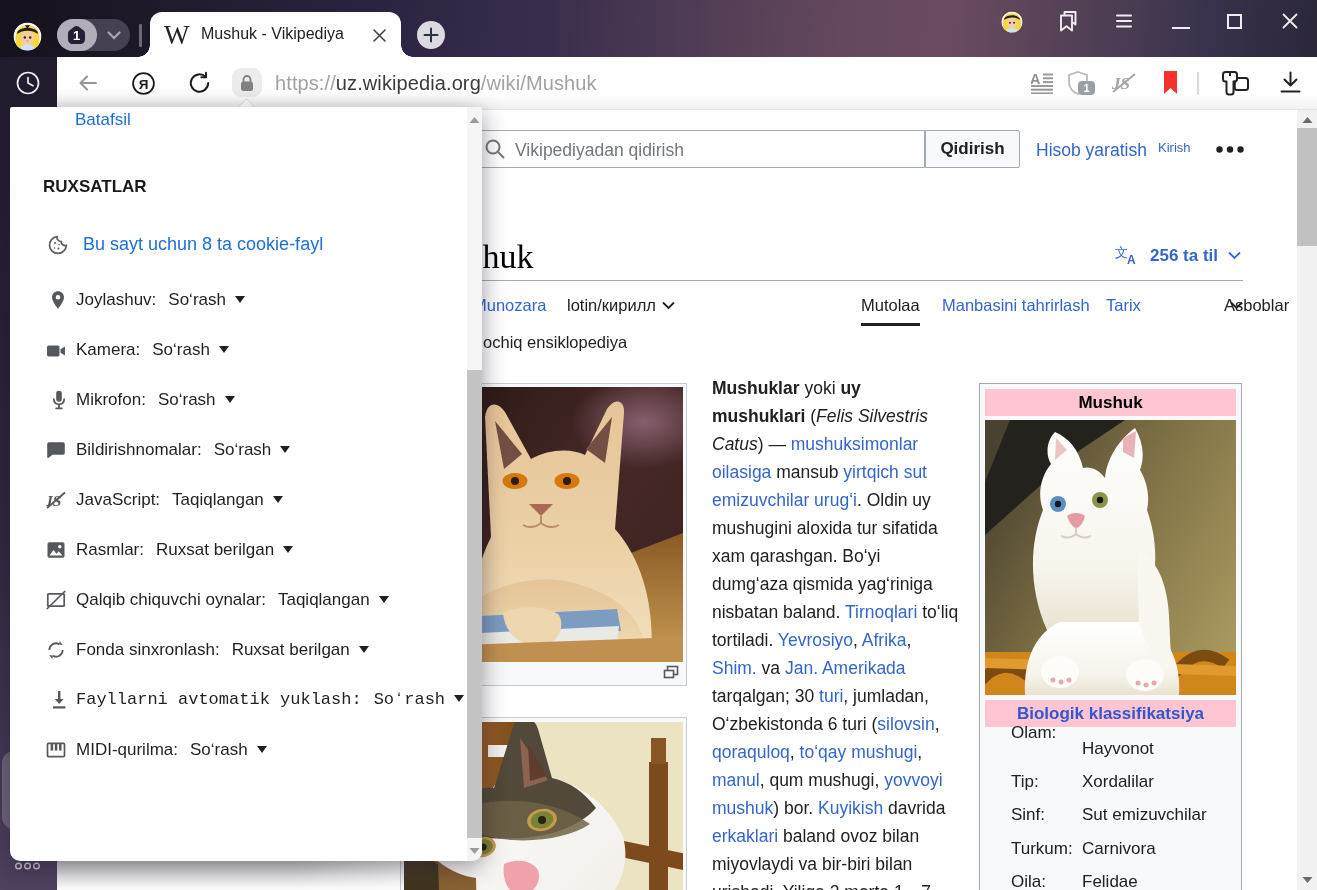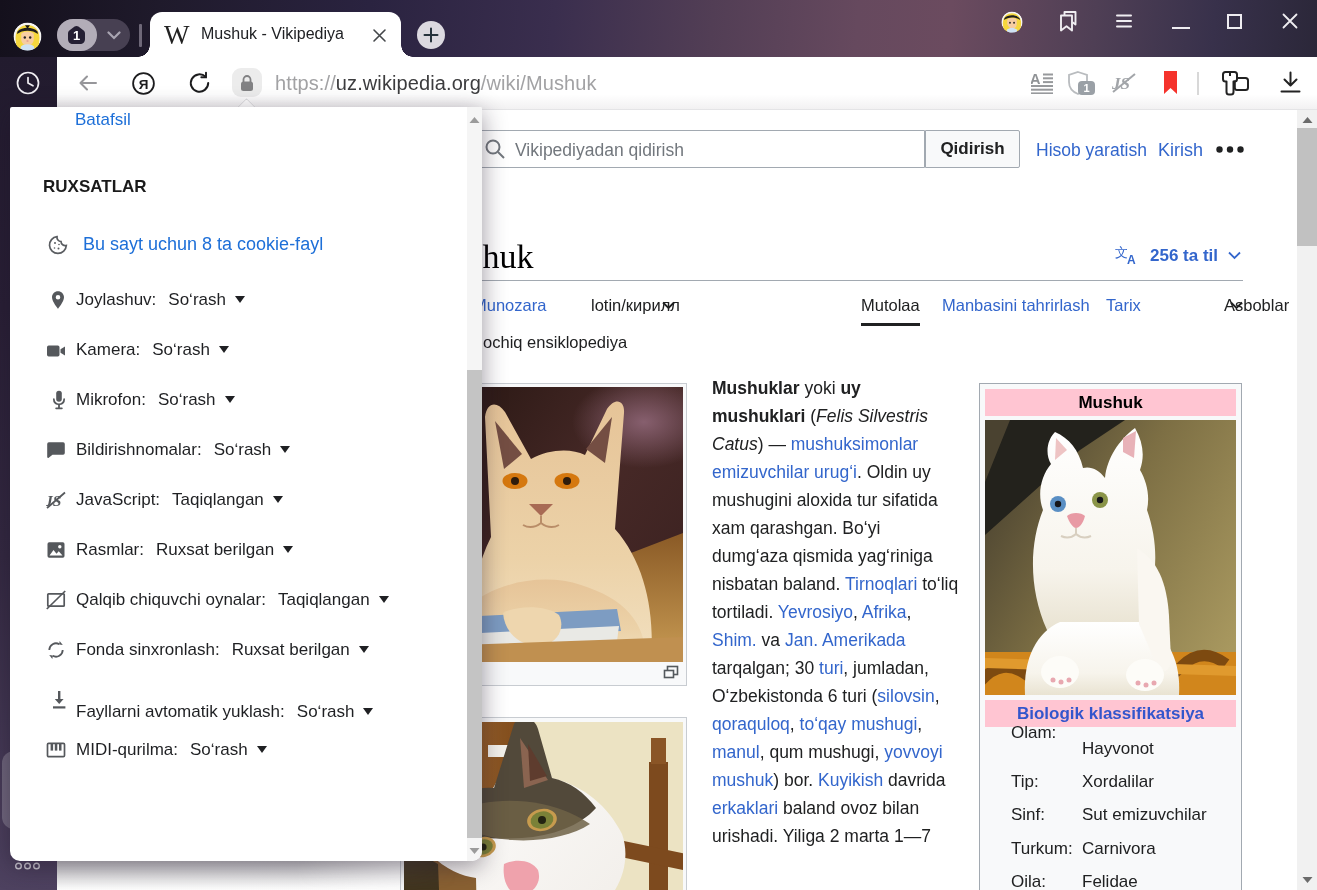--- a/index.html
+++ b/index.html
@@ -214,21 +214,21 @@
   </svg>
 
   <div class="abs" id="searchbox"></div>
   <svg class="abs" style="left:484px;top:138px;" width="22" height="22" viewBox="0 0 22 22" fill="none" stroke="#72777d" stroke-width="2">
       <circle cx="9" cy="9" r="6.5"></circle>
       <path d="M14 14L20 20"></path>
     </svg>
   <div class="abs" id="searchph">Vikipediyadan qidirish</div>
   <div class="abs" id="qbtn">Qidirish</div>
   <div class="abs" style="left:1036px;top:140px;font-size:17.5px;"><a class="wlink" href="#">Hisob yaratish</a></div>
-  <div class="abs" style="left:1158px;top:140px;font-size:18px;"><a class="wlink" href="#">Kirish</a></div>
+  <div class="abs" style="left:1158px;top:140px;font-size:13px;"><a class="wlink" href="#">Kirish</a></div>
   <svg class="abs" style="left:1216px;top:146px;" width="28" height="7" viewBox="0 0 28 7">
       <circle cx="3.5" cy="3.5" r="3.2" fill="#202122"></circle>
       <circle cx="14" cy="3.5" r="3.2" fill="#202122"></circle>
       <circle cx="24.5" cy="3.5" r="3.2" fill="#202122"></circle>
     </svg>
   <div class="abs" id="wtitle">Mushuk</div>
   <svg class="abs" style="left:1115px;top:244px;" width="25" height="22" viewBox="0 0 25 22">
     <text x="0" y="13" font-size="13" fill="#3366cc" font-family="Liberation Sans,sans-serif">文</text>
     <text x="12" y="20" font-size="12" font-weight="bold" fill="#3366cc" font-family="Liberation Sans,sans-serif">A</text>
   </svg>
@@ -237,45 +237,47 @@
       <path d="M1 1.5L6.5 7L12 1.5"></path>
     </svg>
   <div class="abs" id="titlerule"></div>
   <svg class="abs" style="left:662px;top:301px;" width="13" height="9" viewBox="0 0 13 9" fill="none" stroke="#202122" stroke-width="1.8">
       <path d="M1 1.5L6.5 7L12 1.5"></path>
     </svg>
   <svg class="abs" style="left:1230px;top:301px;" width="13" height="9" viewBox="0 0 13 9" fill="none" stroke="#202122" stroke-width="1.8">
       <path d="M1 1.5L6.5 7L12 1.5"></path>
     </svg>
   <div class="abs ptab" style="left:473px;color:#3366cc;">Munozara</div>
-  <div class="abs ptab" style="left:567px;color:#202122;margin-left:24px;">lotin/кирилл</div>
+  <div class="abs ptab" style="left:567px;color:#202122;">lotin/кирилл</div>
   <div class="abs ptab" style="left:861px;color:#202122;">Mutolaa</div>
   <div class="abs" id="mutolaaline"></div>
   <div class="abs ptab" style="left:942px;color:#3366cc;">Manbasini tahrirlash</div>
   <div class="abs ptab" style="left:1106px;color:#3366cc;">Tarix</div>
   <div class="abs ptab" style="left:1224px;color:#202122;">Asboblar</div>
   <div class="abs" id="subtitle">Vikipediya, ochiq ensiklopediya</div>
 
   <div class="abs" id="para">
       <span class="pl"><b>Mushuklar</b> yoki <b>uy</b></span>
       <span class="pl"><b>mushuklari</b> (<i>Felis Silvestris</i></span>
       <span class="pl"><i>Catus</i>) — <a class="wlink" href="#">mushuksimonlar</a></span>
+      <span class="pl"><a class="wlink" href="#">oilasiga</a> mansub <a class="wlink" href="#">yirtqich sut</a></span>
       <span class="pl"><a class="wlink" href="#">emizuvchilar urugʻi</a>. Oldin uy</span>
       <span class="pl">mushugini aloxida tur sifatida</span>
       <span class="pl">xam qarashgan. Boʻyi</span>
       <span class="pl">dumgʻaza qismida yagʻriniga</span>
       <span class="pl">nisbatan baland. <a class="wlink" href="#">Tirnoqlari</a> toʻliq</span>
       <span class="pl">tortiladi. <a class="wlink" href="#">Yevrosiyo</a>, <a class="wlink" href="#">Afrika</a>,</span>
       <span class="pl"><a class="wlink" href="#">Shim.</a> va <a class="wlink" href="#">Jan. Amerikada</a></span>
       <span class="pl">tarqalgan; 30 <a class="wlink" href="#">turi</a>, jumladan,</span>
       <span class="pl">Oʻzbekistonda 6 turi (<a class="wlink" href="#">silovsin</a>,</span>
       <span class="pl"><a class="wlink" href="#">qoraquloq</a>, <a class="wlink" href="#">toʻqay mushugi</a>,</span>
       <span class="pl"><a class="wlink" href="#">manul</a>, qum mushugi, <a class="wlink" href="#">yovvoyi</a></span>
       <span class="pl"><a class="wlink" href="#">mushuk</a>) bor. <a class="wlink" href="#">Kuyikish</a> davrida</span>
       <span class="pl"><a class="wlink" href="#">erkaklari</a> baland ovoz bilan</span>
+      <span class="pl">miyovlaydi va bir-biri bilan</span>
       <span class="pl">urishadi. Yiliga 2 marta 1—7</span>
     </div>
 
   <div class="abs thumbframe" id="thumb1">
     <svg style="position:absolute;left:3px;top:3px;" width="224" height="275" viewBox="0 0 224 275">
       <defs>
         <linearGradient id="p1bg" x1="0" y1="0" x2="1" y2="0.9">
           <stop offset="0" stop-color="#2a1814"></stop>
             <stop offset="0.5" stop-color="#472927"></stop>
             <stop offset="1" stop-color="#3a2120"></stop>
@@ -476,21 +478,21 @@
       <path d="M16.7 10a6.7 6.7 0 0 1-10 5.8M3.3 10a6.7 6.7 0 0 1 10-5.8"></path>
       <path d="M13.6 1l-.4 3.6 3.6.4z" fill="#55585c" stroke="none"></path>
       <path d="M6.4 19l.4-3.6-3.6-.4z" fill="#55585c" stroke="none"></path>
     </svg>
     <div class="prow" style="top:533px;">Fonda sinxronlash:<span class="val">Ruxsat berilgan</span><span class="caret"></span></div>
 
     <svg class="picon" style="left:39px; top:583px;" viewBox="0 0 20 20" fill="#55585c">
       <path d="M9 1h2.4v8h3.2L10.2 14 5.8 9H9z"></path>
       <rect x="4" y="16.3" width="12.4" height="2.2"></rect>
     </svg>
-    <div class="prow" style="top:595px;">Fayllarni avtomatik yuklash:<span class="val">Soʻrash</span><span class="caret"></span></div>
+    <div class="prow" style="top:583px;font-family:Liberation Mono, monospace;">Fayllarni avtomatik yuklash:<span class="val">Soʻrash</span><span class="caret"></span></div>
 
     <svg class="picon" style="left:36px; top:633px;" viewBox="0 0 20 20" fill="none" stroke="#55585c" stroke-width="1.7">
       <rect x="1.5" y="3.3" width="17" height="13.4" rx="1.2"></rect>
       <rect x="4.6" y="3.8" width="2.5" height="6.8" fill="#55585c" stroke="none"></rect>
       <rect x="8.8" y="3.8" width="2.5" height="6.8" fill="#55585c" stroke="none"></rect>
       <rect x="13" y="3.8" width="2.5" height="6.8" fill="#55585c" stroke="none"></rect>
     </svg>
     <div class="prow" style="top:633px;">MIDI-qurilma:<span class="val">Soʻrash</span><span class="caret"></span></div>
 
   </div>

